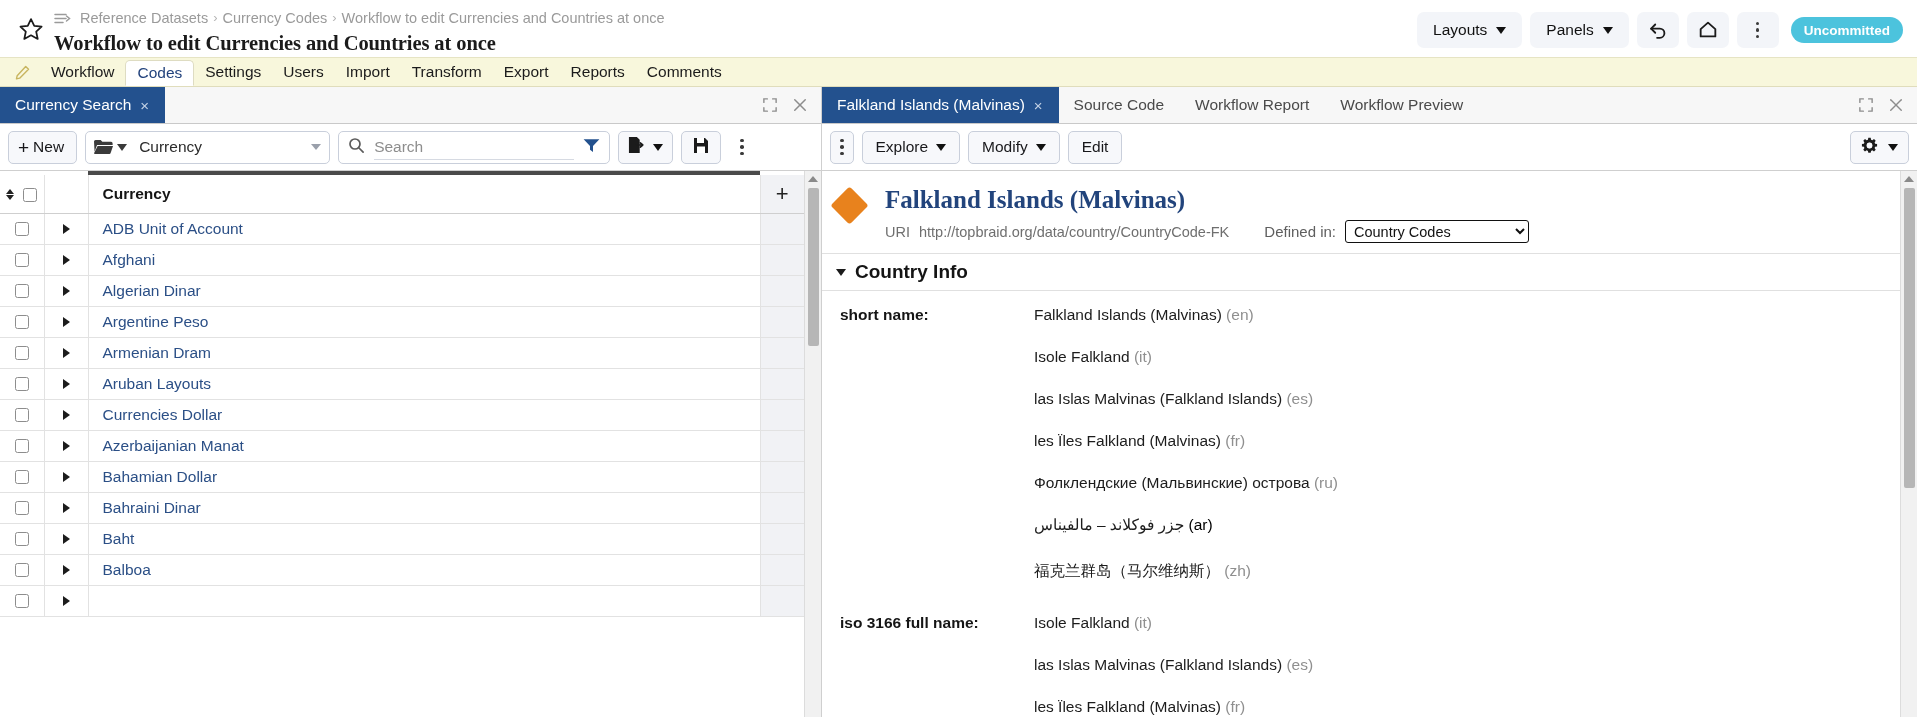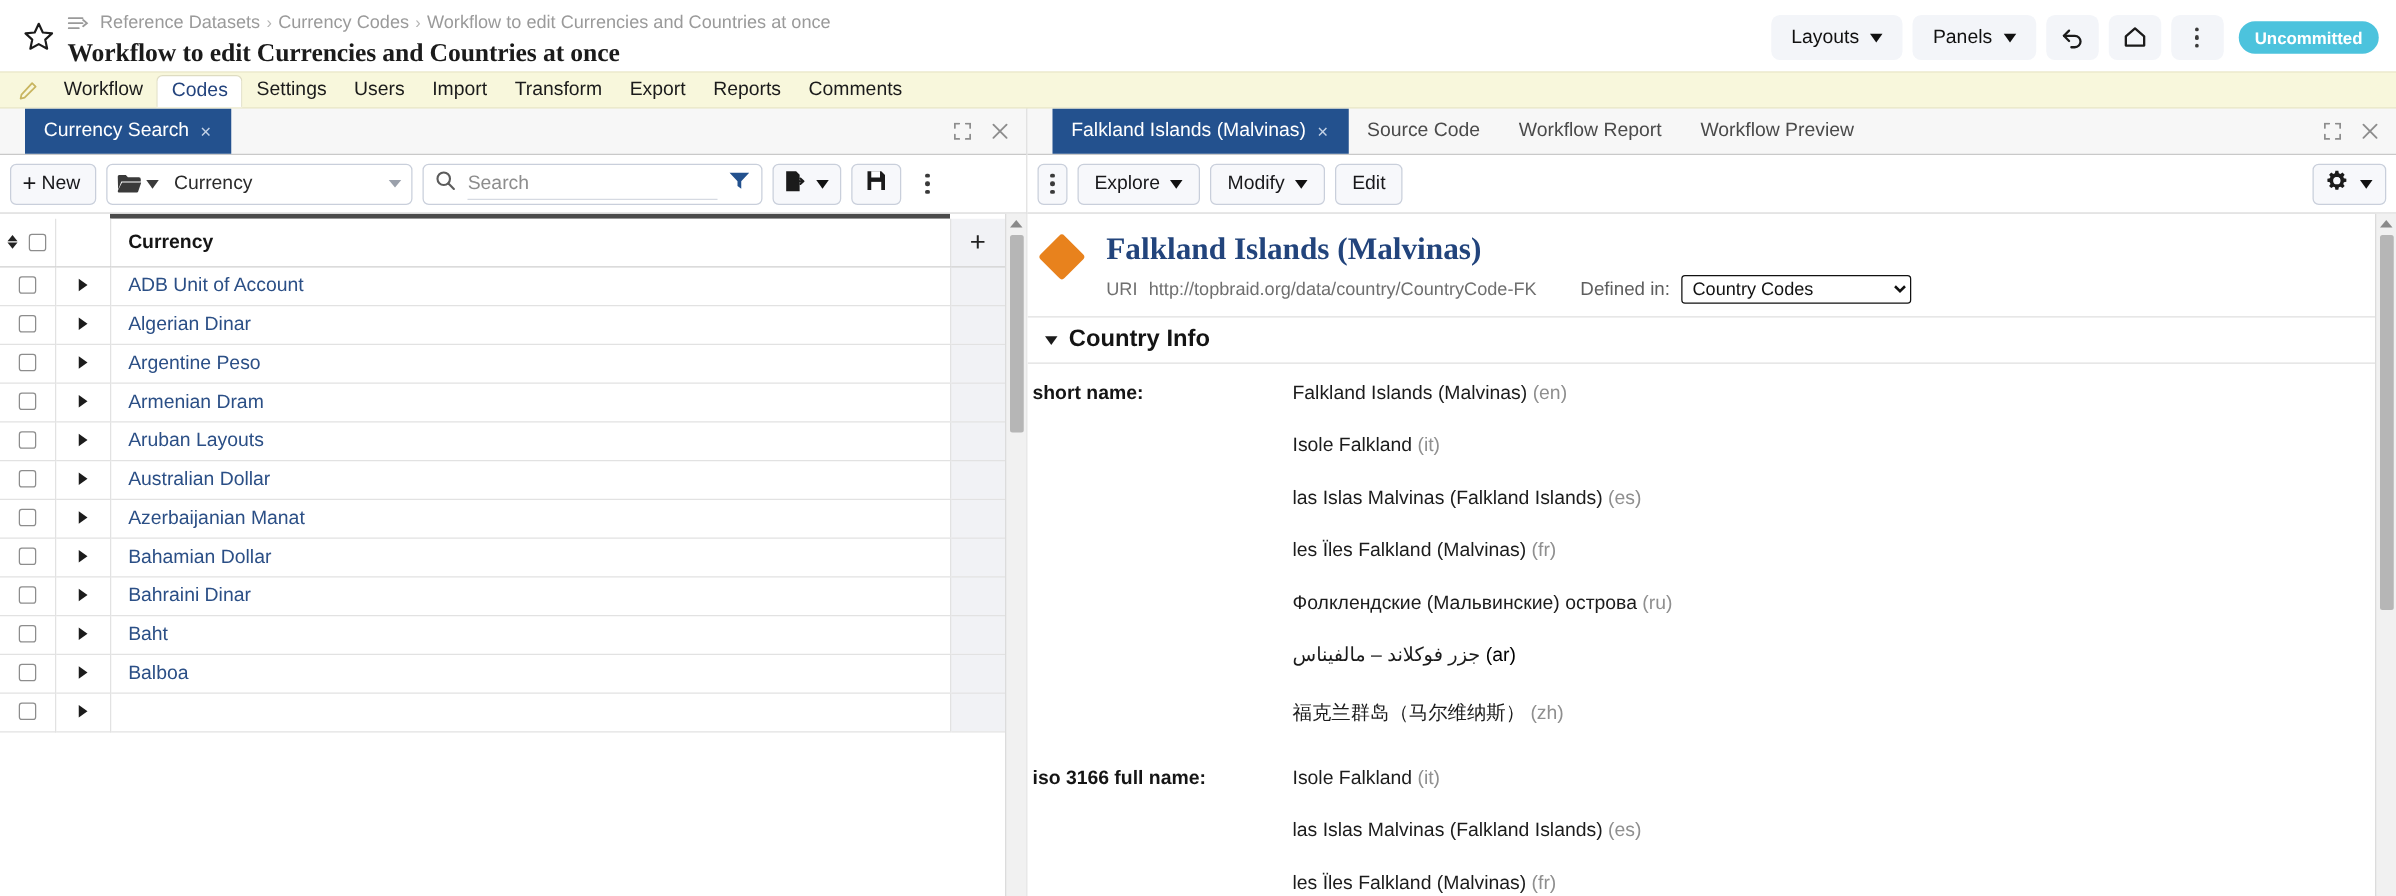--- a/index.html
+++ b/index.html
@@ -91,21 +91,21 @@
   .tabstrip {
     height: 37px; flex: 0 0 37px; background: #f7f7f7;
     border-bottom: 1px solid #c9c9c9;
     display: flex; align-items: stretch; position: relative;
   }
   .ptab {
     display: flex; align-items: center; gap: 9px;
     padding: 0 15px; font-size: 15.5px; color: #4a4a4a;
     cursor: pointer; white-space: nowrap; border-right: 1px solid transparent;
   }
-  .ptab.active { background: #23518e; color: #ffffff; margin-left: 20px; }
+  .ptab.active { background: #23518e; color: #ffffff; }
   .ptab .tabx { color: #b9c6d8; font-size: 15px; line-height: 1; }
   .ptab.active .tabx { color: #c3d2e6; }
   .strip-right {
     margin-left: auto; display: flex; align-items: center;
     gap: 16px; padding: 0 14px; color: #777;
   }
   .strip-right span { cursor: pointer; display: flex; align-items: center; }
 
   
   .toolbar {
@@ -216,21 +216,21 @@
     border-top: 1px solid #e0e0e0; border-bottom: 1px solid #e0e0e0;
     padding: 7px 0 7px 14px; display: flex; align-items: center; gap: 9px;
     cursor: pointer; background: #fff;
   }
   .tri-down { width: 0; height: 0; border-left: 5.5px solid transparent;
               border-right: 5.5px solid transparent; border-top: 7px solid #1b1b1b; }
   .section-title { font-size: 19px; font-weight: bold; color: #141414; }
 
   .proprow { display: flex; padding: 14px 0 0 0; }
   .proplabel {
-    flex: 0 0 212px; padding-left: 4px; font-size: 15.5px;
+    flex: 0 0 212px; padding-left: 18px; font-size: 15.5px;
     font-weight: bold; color: #151515; padding-top: 1px;
   }
   .propvals { flex: 1 1 auto; min-width: 0; }
   .valline { font-size: 15.5px; color: #1c1c1c; margin-bottom: 22px; line-height: 20px; }
   .valline .lang { color: #8f8f8f; }
   .valline.rtl { direction: rtl; unicode-bidi: isolate; display: inline-block; }
   .val-rtl-row { margin-bottom: 26px; line-height: 20px; font-size: 15.5px; }
 </style>
 </head>
 <body>
@@ -419,20 +419,26 @@
           <tbody>
             <tr>
               <td class="c-check"><span class="chk"></span></td>
               <td class="c-arrow"><span class="row-arrow"></span></td>
               <td class="c-name"><a>ADB Unit of Account</a></td>
               <td class="c-plus"></td>
             </tr>
             <tr>
               <td class="c-check"><span class="chk"></span></td>
               <td class="c-arrow"><span class="row-arrow"></span></td>
+              <td class="c-name"><a>Afghani</a></td>
+              <td class="c-plus"></td>
+            </tr>
+            <tr>
+              <td class="c-check"><span class="chk"></span></td>
+              <td class="c-arrow"><span class="row-arrow"></span></td>
               <td class="c-name"><a>Algerian Dinar</a></td>
               <td class="c-plus"></td>
             </tr>
             <tr>
               <td class="c-check"><span class="chk"></span></td>
               <td class="c-arrow"><span class="row-arrow"></span></td>
               <td class="c-name"><a>Argentine Peso</a></td>
               <td class="c-plus"></td>
             </tr>
             <tr>
@@ -443,21 +449,21 @@
             </tr>
             <tr>
               <td class="c-check"><span class="chk"></span></td>
               <td class="c-arrow"><span class="row-arrow"></span></td>
               <td class="c-name"><a>Aruban Layouts</a></td>
               <td class="c-plus"></td>
             </tr>
             <tr>
               <td class="c-check"><span class="chk"></span></td>
               <td class="c-arrow"><span class="row-arrow"></span></td>
-              <td class="c-name"><a>Australian Dollar</a></td>
+              <td class="c-name"><a>Currencies Dollar</a></td>
               <td class="c-plus"></td>
             </tr>
             <tr>
               <td class="c-check"><span class="chk"></span></td>
               <td class="c-arrow"><span class="row-arrow"></span></td>
               <td class="c-name"><a>Azerbaijanian Manat</a></td>
               <td class="c-plus"></td>
             </tr>
             <tr>
               <td class="c-check"><span class="chk"></span></td>

